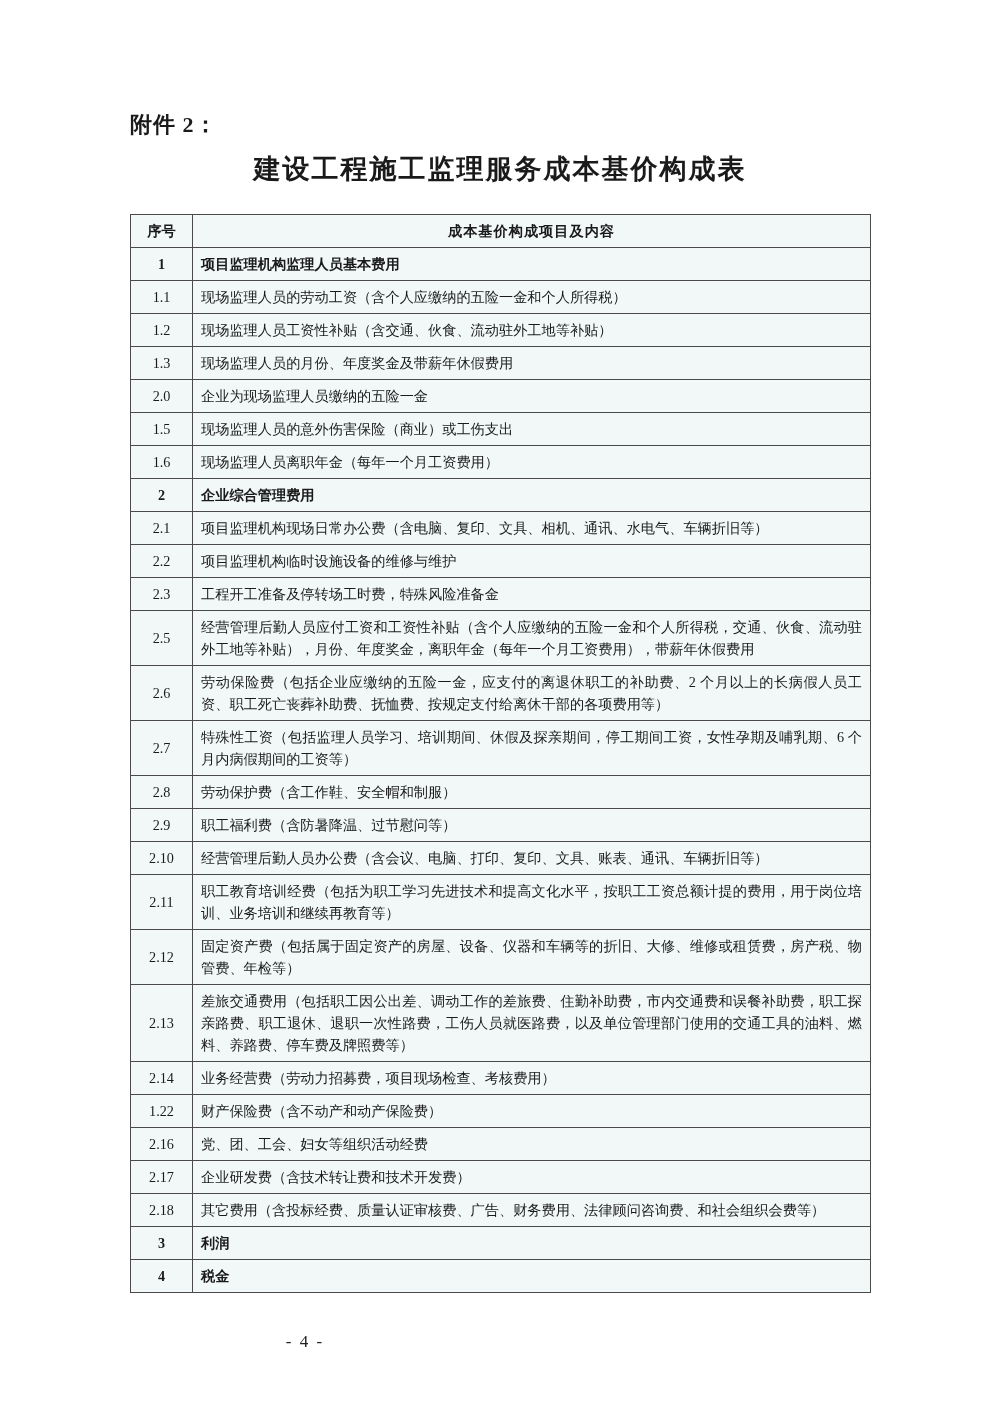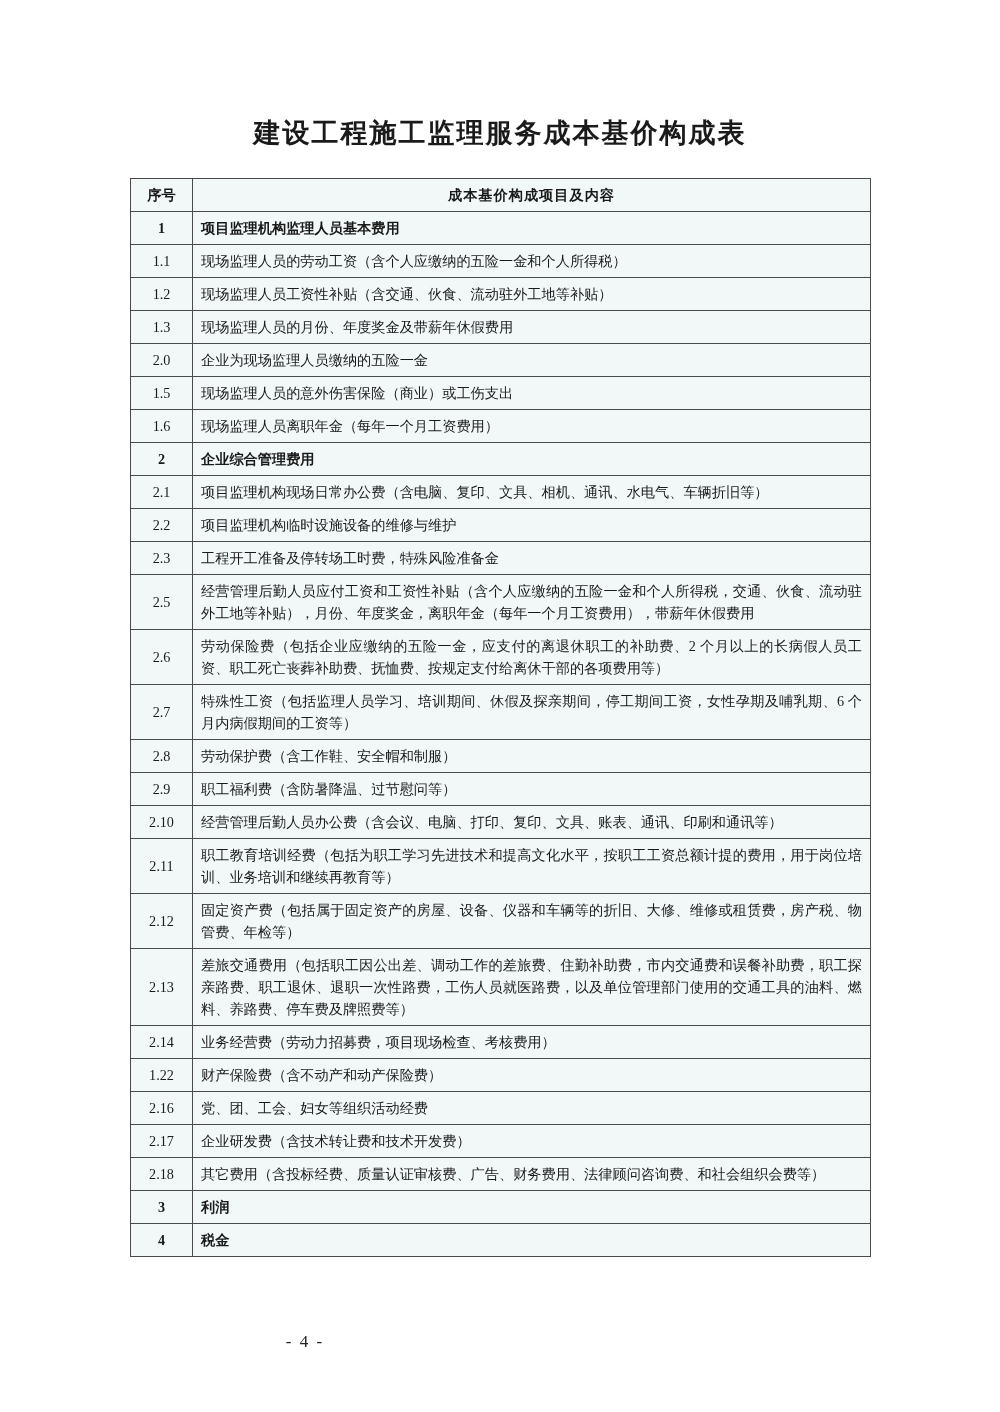--- a/index.html
+++ b/index.html
@@ -91,20 +91,21 @@
     color: #222;
     padding-left: 0;
   }
   .page-number span { display: inline-block; margin-left: -390px; }
 </style>
 </head>
 <body>
 
 <div class="page">
 
+  <div class="attachment-label">附件 2：</div>
 
   <div class="doc-title">建设工程施工监理服务成本基价构成表</div>
 
   <table class="cost-table">
     <colgroup>
       <col class="c-no">
       <col class="c-content">
     </colgroup>
     <thead>
       <tr>
@@ -172,21 +173,21 @@
         <tr>
           <td class="no-cell">2.8</td>
           <td class="content-cell">劳动保护费（含工作鞋、安全帽和制服）</td>
         </tr>
         <tr>
           <td class="no-cell">2.9</td>
           <td class="content-cell">职工福利费（含防暑降温、过节慰问等）</td>
         </tr>
         <tr>
           <td class="no-cell">2.10</td>
-          <td class="content-cell">经营管理后勤人员办公费（含会议、电脑、打印、复印、文具、账表、通讯、印刷和通讯等）</td>
+          <td class="content-cell">经营管理后勤人员办公费（含会议、电脑、打印、复印、文具、账表、通讯、车辆折旧等）</td>
         </tr>
         <tr>
           <td class="no-cell">2.11</td>
           <td class="content-cell">职工教育培训经费（包括为职工学习先进技术和提高文化水平，按职工工资总额计提的费用，用于岗位培训、业务培训和继续再教育等）</td>
         </tr>
         <tr>
           <td class="no-cell">2.12</td>
           <td class="content-cell">固定资产费（包括属于固定资产的房屋、设备、仪器和车辆等的折旧、大修、维修或租赁费，房产税、物管费、年检等）</td>
         </tr>
         <tr>

